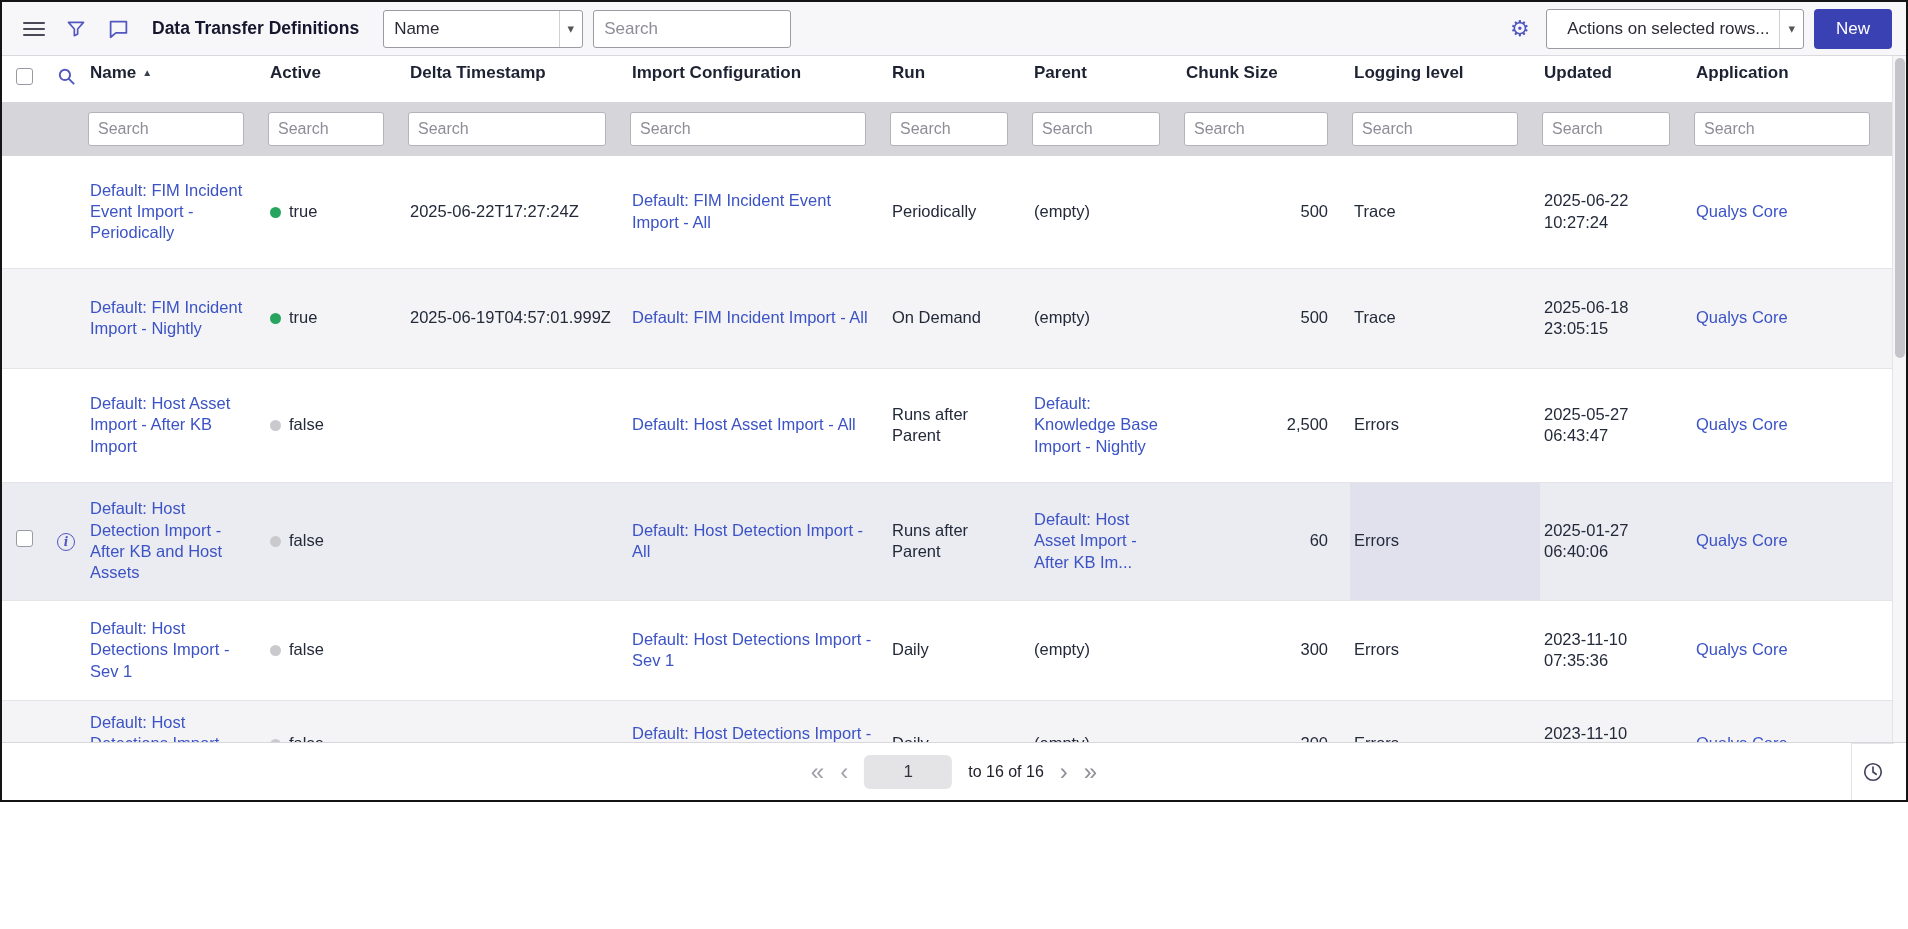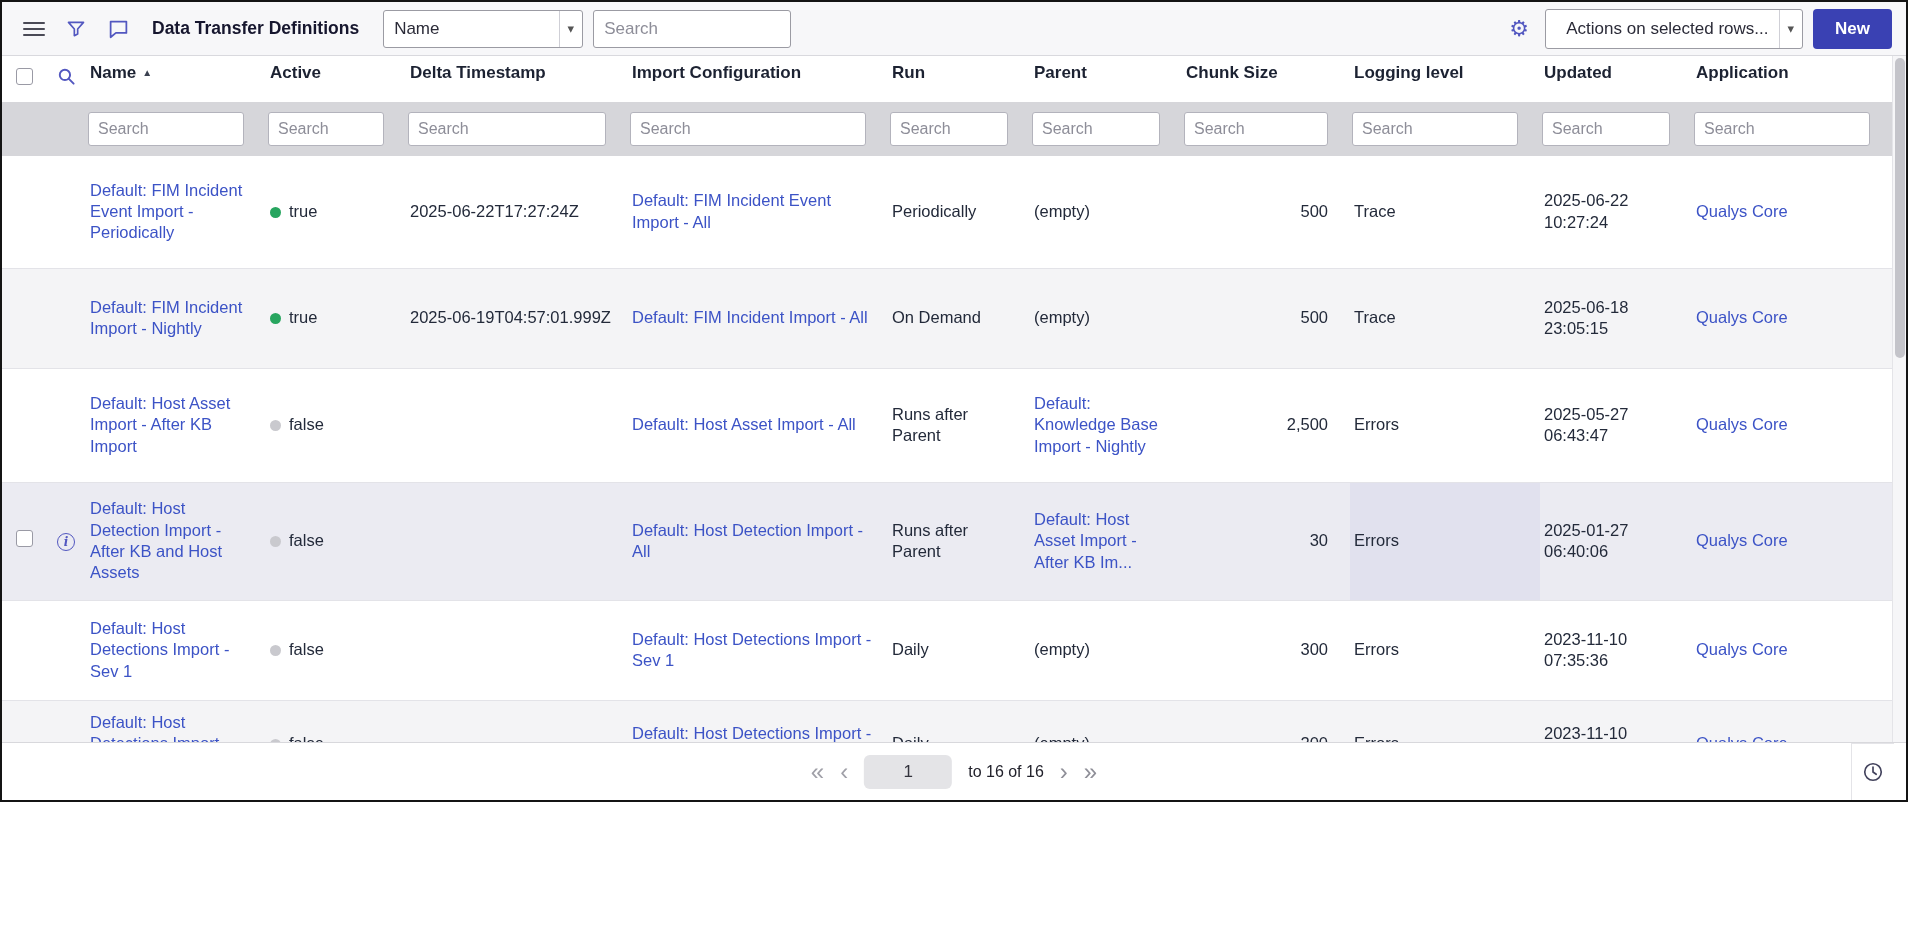--- a/index.html
+++ b/index.html
@@ -20,21 +20,21 @@
   .page-title{font-size:17.5px;font-weight:bold;color:#16162e;margin:0 14px 0 8px;white-space:nowrap;}
   .select{height:38px;background:#fff;border:1px solid #9b9ba3;border-radius:3px;display:flex;align-items:center;padding:0 0 0 10px;font-size:17px;color:#2b2b38;cursor:pointer;}
   .select .sel-label{flex:1;white-space:nowrap;overflow:hidden;}
   .sel-arrow{border-left:1px solid #cfcfd6;align-self:stretch;display:flex;align-items:center;padding:0 8px;color:#555;font-size:13px;margin-left:10px;}
   .field-select{width:200px;}
   .actions-select{width:258px;height:40px;text-align:right;}
   .search-input{width:198px;height:38px;border:1px solid #9b9ba3;border-radius:3px;padding:0 10px;font-size:17px;color:#2b2b38;font-family:"Liberation Sans",sans-serif;}
   .search-input::placeholder{color:#8d8d98;}
   .toolbar .spacer{flex:1;}
   .gear{font-size:22px;}
-  .new-btn{height:40px;min-width:66px;background:var(--accent);color:#fff;font-size:17px;font-weight:bold;border:none;border-radius:4px;padding:0 22px;cursor:pointer;font-family:"Liberation Sans",sans-serif;margin-right:4px;}
+  .new-btn{height:40px;min-width:66px;background:var(--accent);color:#fff;font-size:17px;font-weight:normal;border:none;border-radius:4px;padding:0 22px;cursor:pointer;font-family:"Liberation Sans",sans-serif;margin-right:4px;}
 
   
   .tabs{height:40px;flex:0 0 40px;background:#fbfbfc;border-bottom:1px solid #e2e2e6;display:flex;align-items:center;padding:0 16px;}
   .tab{font-size:17px;color:#20283a;cursor:pointer;}
 
   
   .table-area{flex:1;position:relative;overflow:hidden;background:#fff;}
   table{border-collapse:collapse;table-layout:fixed;width:calc(100% - 14px);}
   th,td{text-align:left;vertical-align:middle;font-size:16.5px;overflow:hidden;}
   .header-row th{height:46px;font-size:17px;font-weight:bold;color:#1c2232;padding:0 14px 12px 4px;white-space:nowrap;background:#fff;}
@@ -205,21 +205,21 @@
           </tr>
           <tr class="data-row selected" style="height: 118px;">
             <td class="col-check"><span class="checkbox"></span></td>
             <td class="col-icon"><span class="info-icon">i</span></td>
             <td class="col-name"><a class="link">Default: Host Detection Import - After KB and Host Assets</a></td>
             <td class="col-active"><span class="dot off"></span><span>false</span></td>
             <td class="col-delta"></td>
             <td class="col-import"><a class="link">Default: Host Detection Import - All</a></td>
             <td class="col-run">Runs after Parent</td>
             <td class="col-parent"><a class="link">Default: Host Asset Import - After KB Im...</a></td>
-            <td class="col-chunk">30</td>
+            <td class="col-chunk">60</td>
             <td class="col-logging hl">Errors</td>
             <td class="col-updated">2025-01-27 06:40:06</td>
             <td class="col-app"><a class="link">Qualys Core</a></td>
           </tr>
           <tr class="data-row" style="height: 100px;">
             <td class="col-check"></td>
             <td class="col-icon"></td>
             <td class="col-name"><a class="link">Default: Host Detections Import - Sev 1</a></td>
             <td class="col-active"><span class="dot off"></span><span>false</span></td>
             <td class="col-delta"></td>

